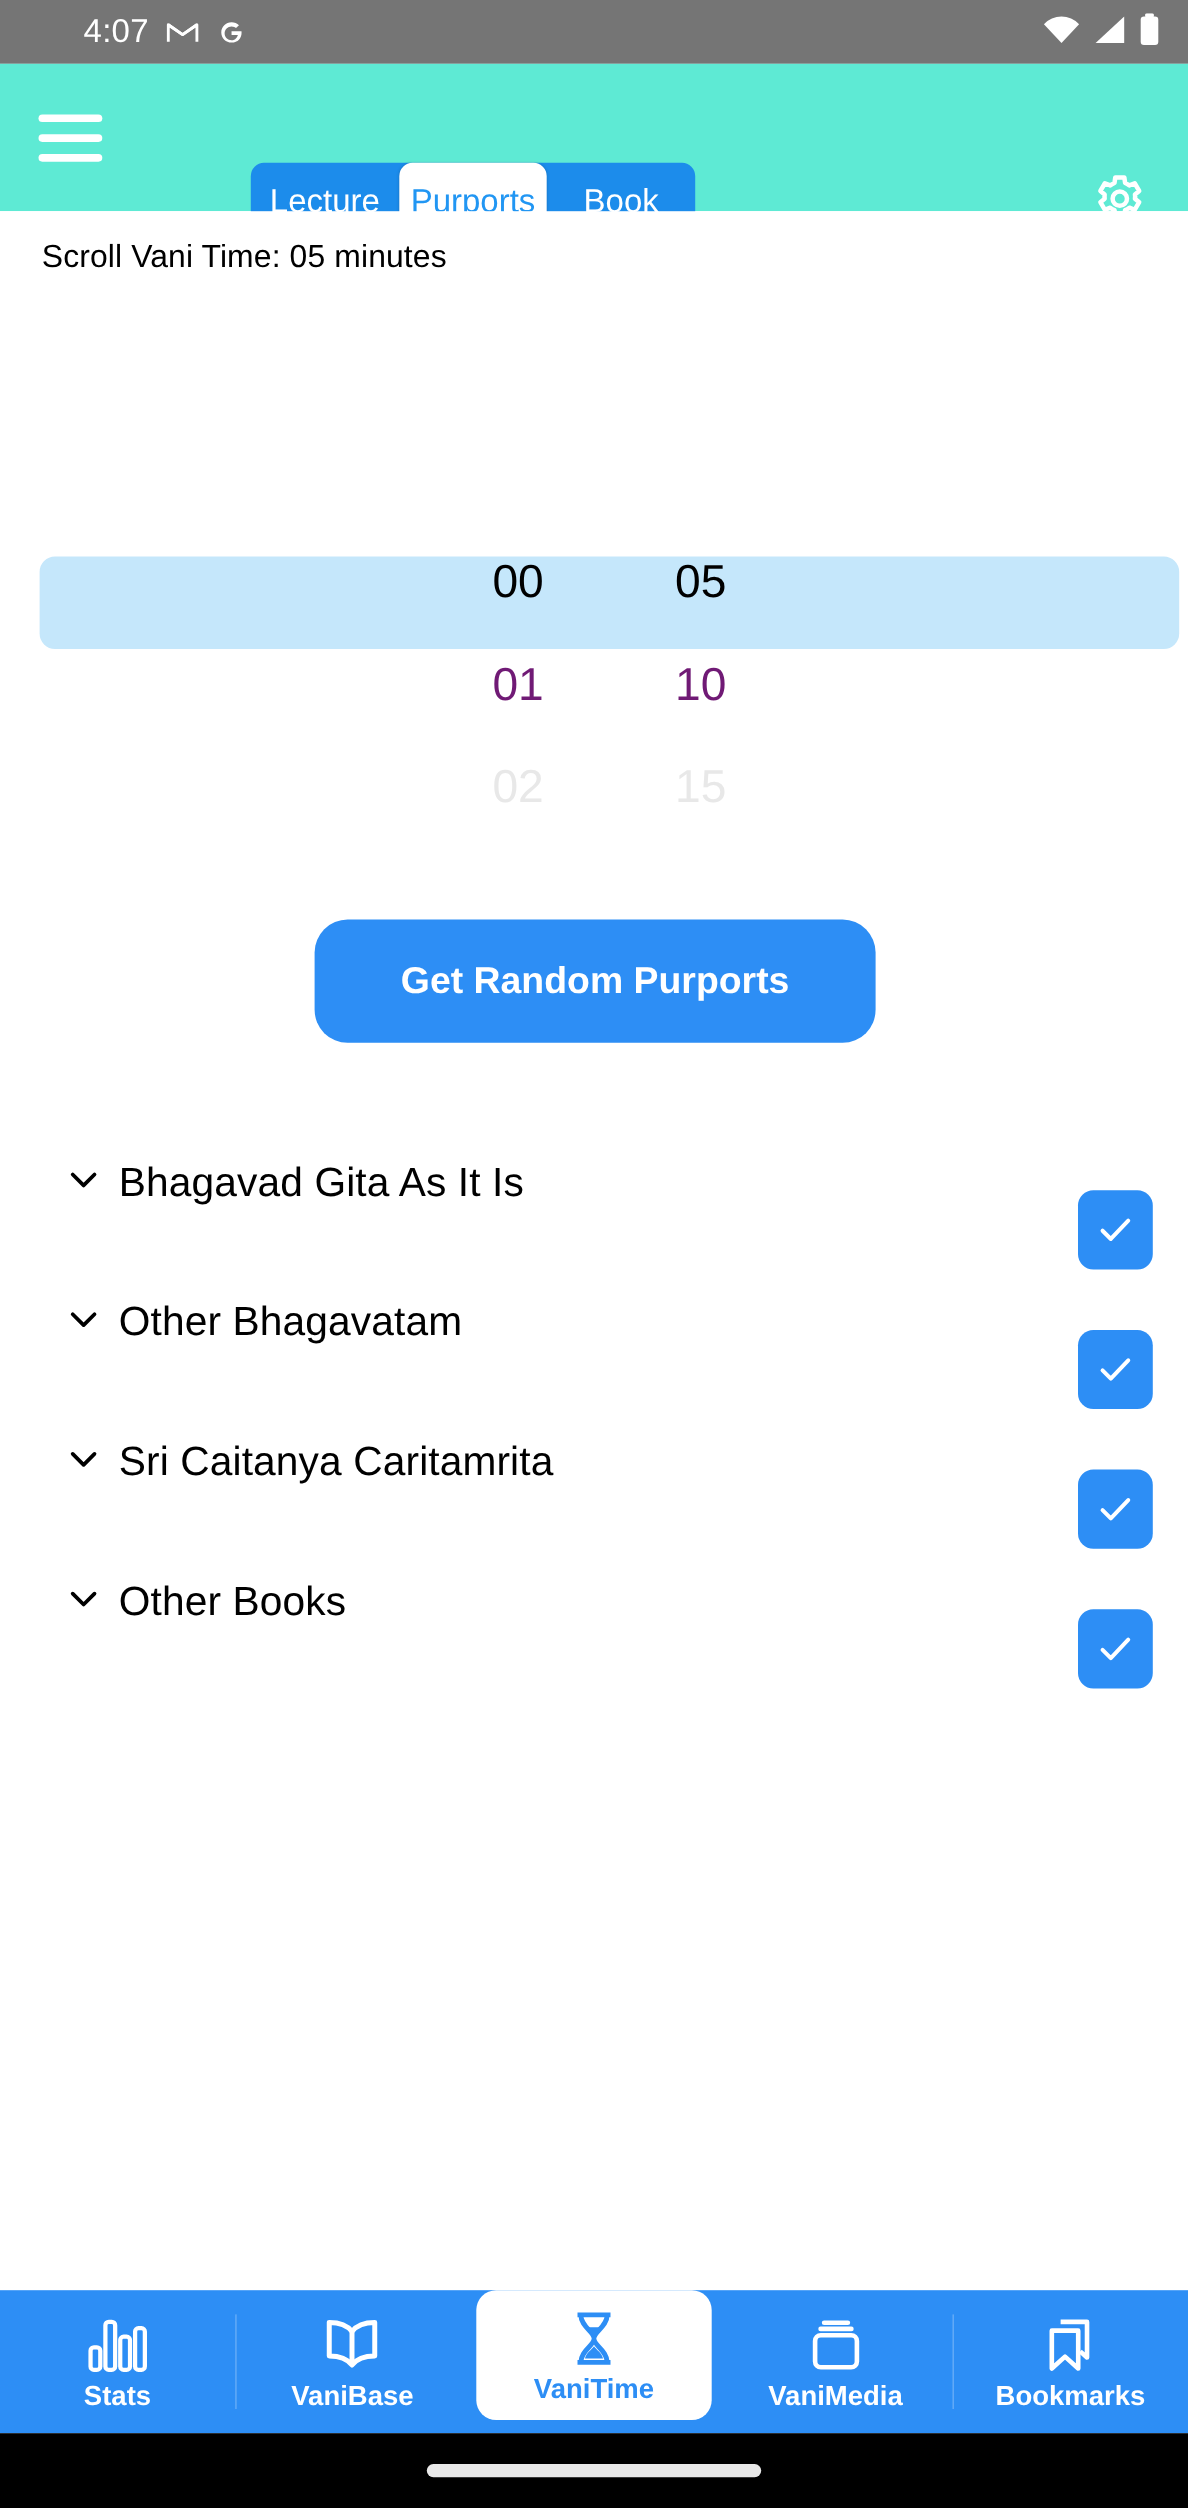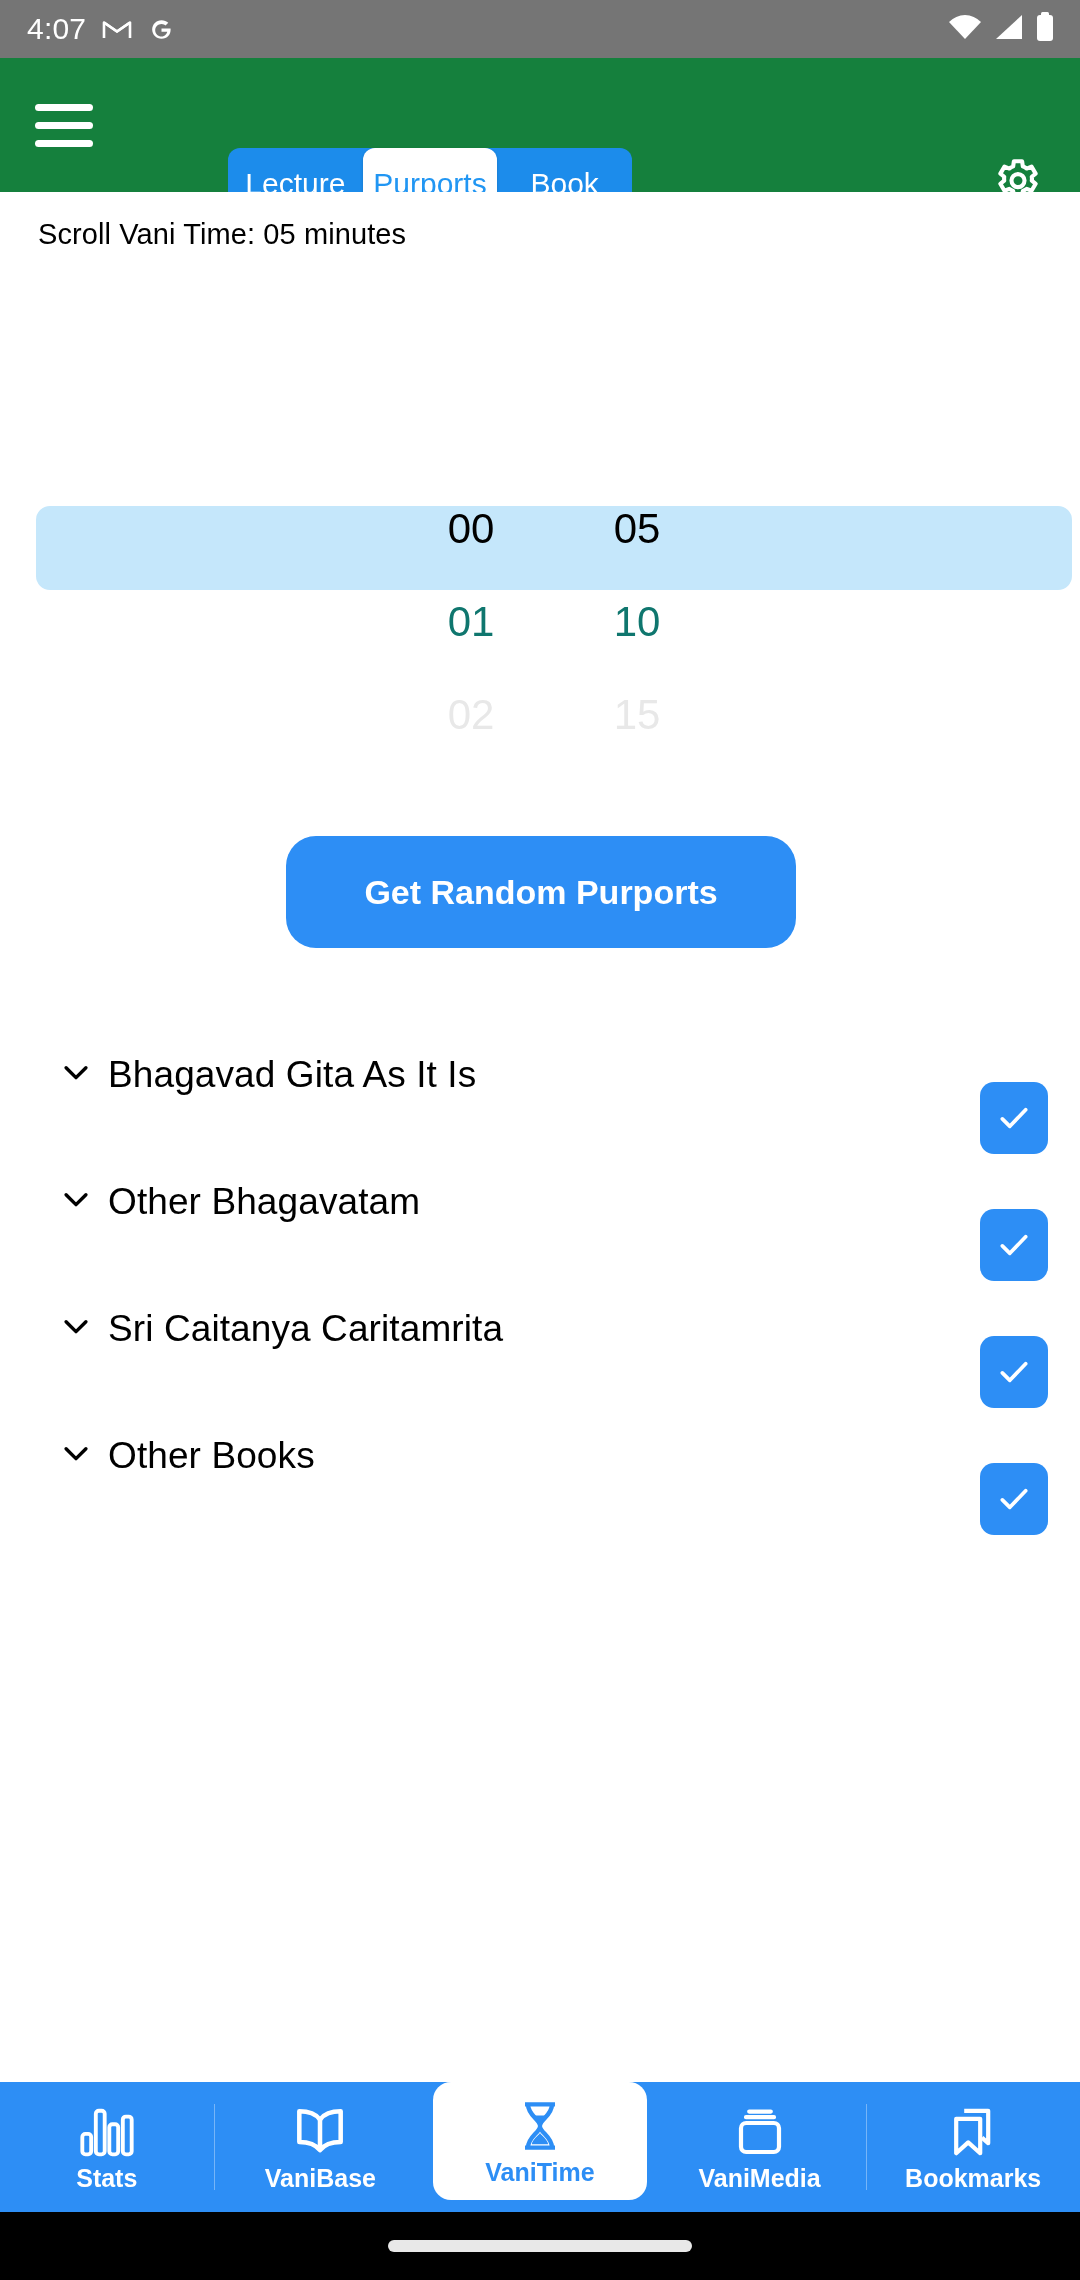--- a/index.html
+++ b/index.html
@@ -20,21 +20,21 @@
 
   
   .status-bar {
     position: absolute;
     top: 0; left: 0;
     width: 1080px;
     height: 58px;
     background: #757575;
     display: flex;
     align-items: center;
-    padding: 0 26px 0 27px;
+    padding: 0 26px 0 76px;
     color: #fff;
   }
   .status-left { display: flex; align-items: center; gap: 16px; }
   .status-time {
     font-size: 30px;
     letter-spacing: 0.2px;
     color: #ffffff;
     font-family: "Liberation Sans", sans-serif;
   }
   .status-right {
@@ -44,21 +44,21 @@
     gap: 12px;
   }
   .gmail-icon svg, .google-icon svg { display: block; }
 
   
   .app-bar {
     position: absolute;
     top: 58px; left: 0;
     width: 1080px;
     height: 134px;
-    background: #15803d;
+    background: #5eead4;
     display: flex;
     align-items: center;
   }
   .hamburger {
     width: 120px;
     height: 134px;
     display: flex;
     flex-direction: column;
     justify-content: center;
     align-items: center;
@@ -162,21 +162,21 @@
   }
   .pv {
     height: 93px;
     display: flex;
     align-items: center;
     justify-content: center;
     font-size: 42px;
     width: 100%;
   }
   .pv.sel { color: #000000; }
-  .pv.n1 { color: #0f766e; }
+  .pv.n1 { color: #701a75; }
   .pv.n2 { color: #e8e8e8; }
 
   
   .cta {
     position: absolute;
     top: 644px;
     left: 286px;
     width: 510px;
     height: 112px;
     background: #2d8ef5;

